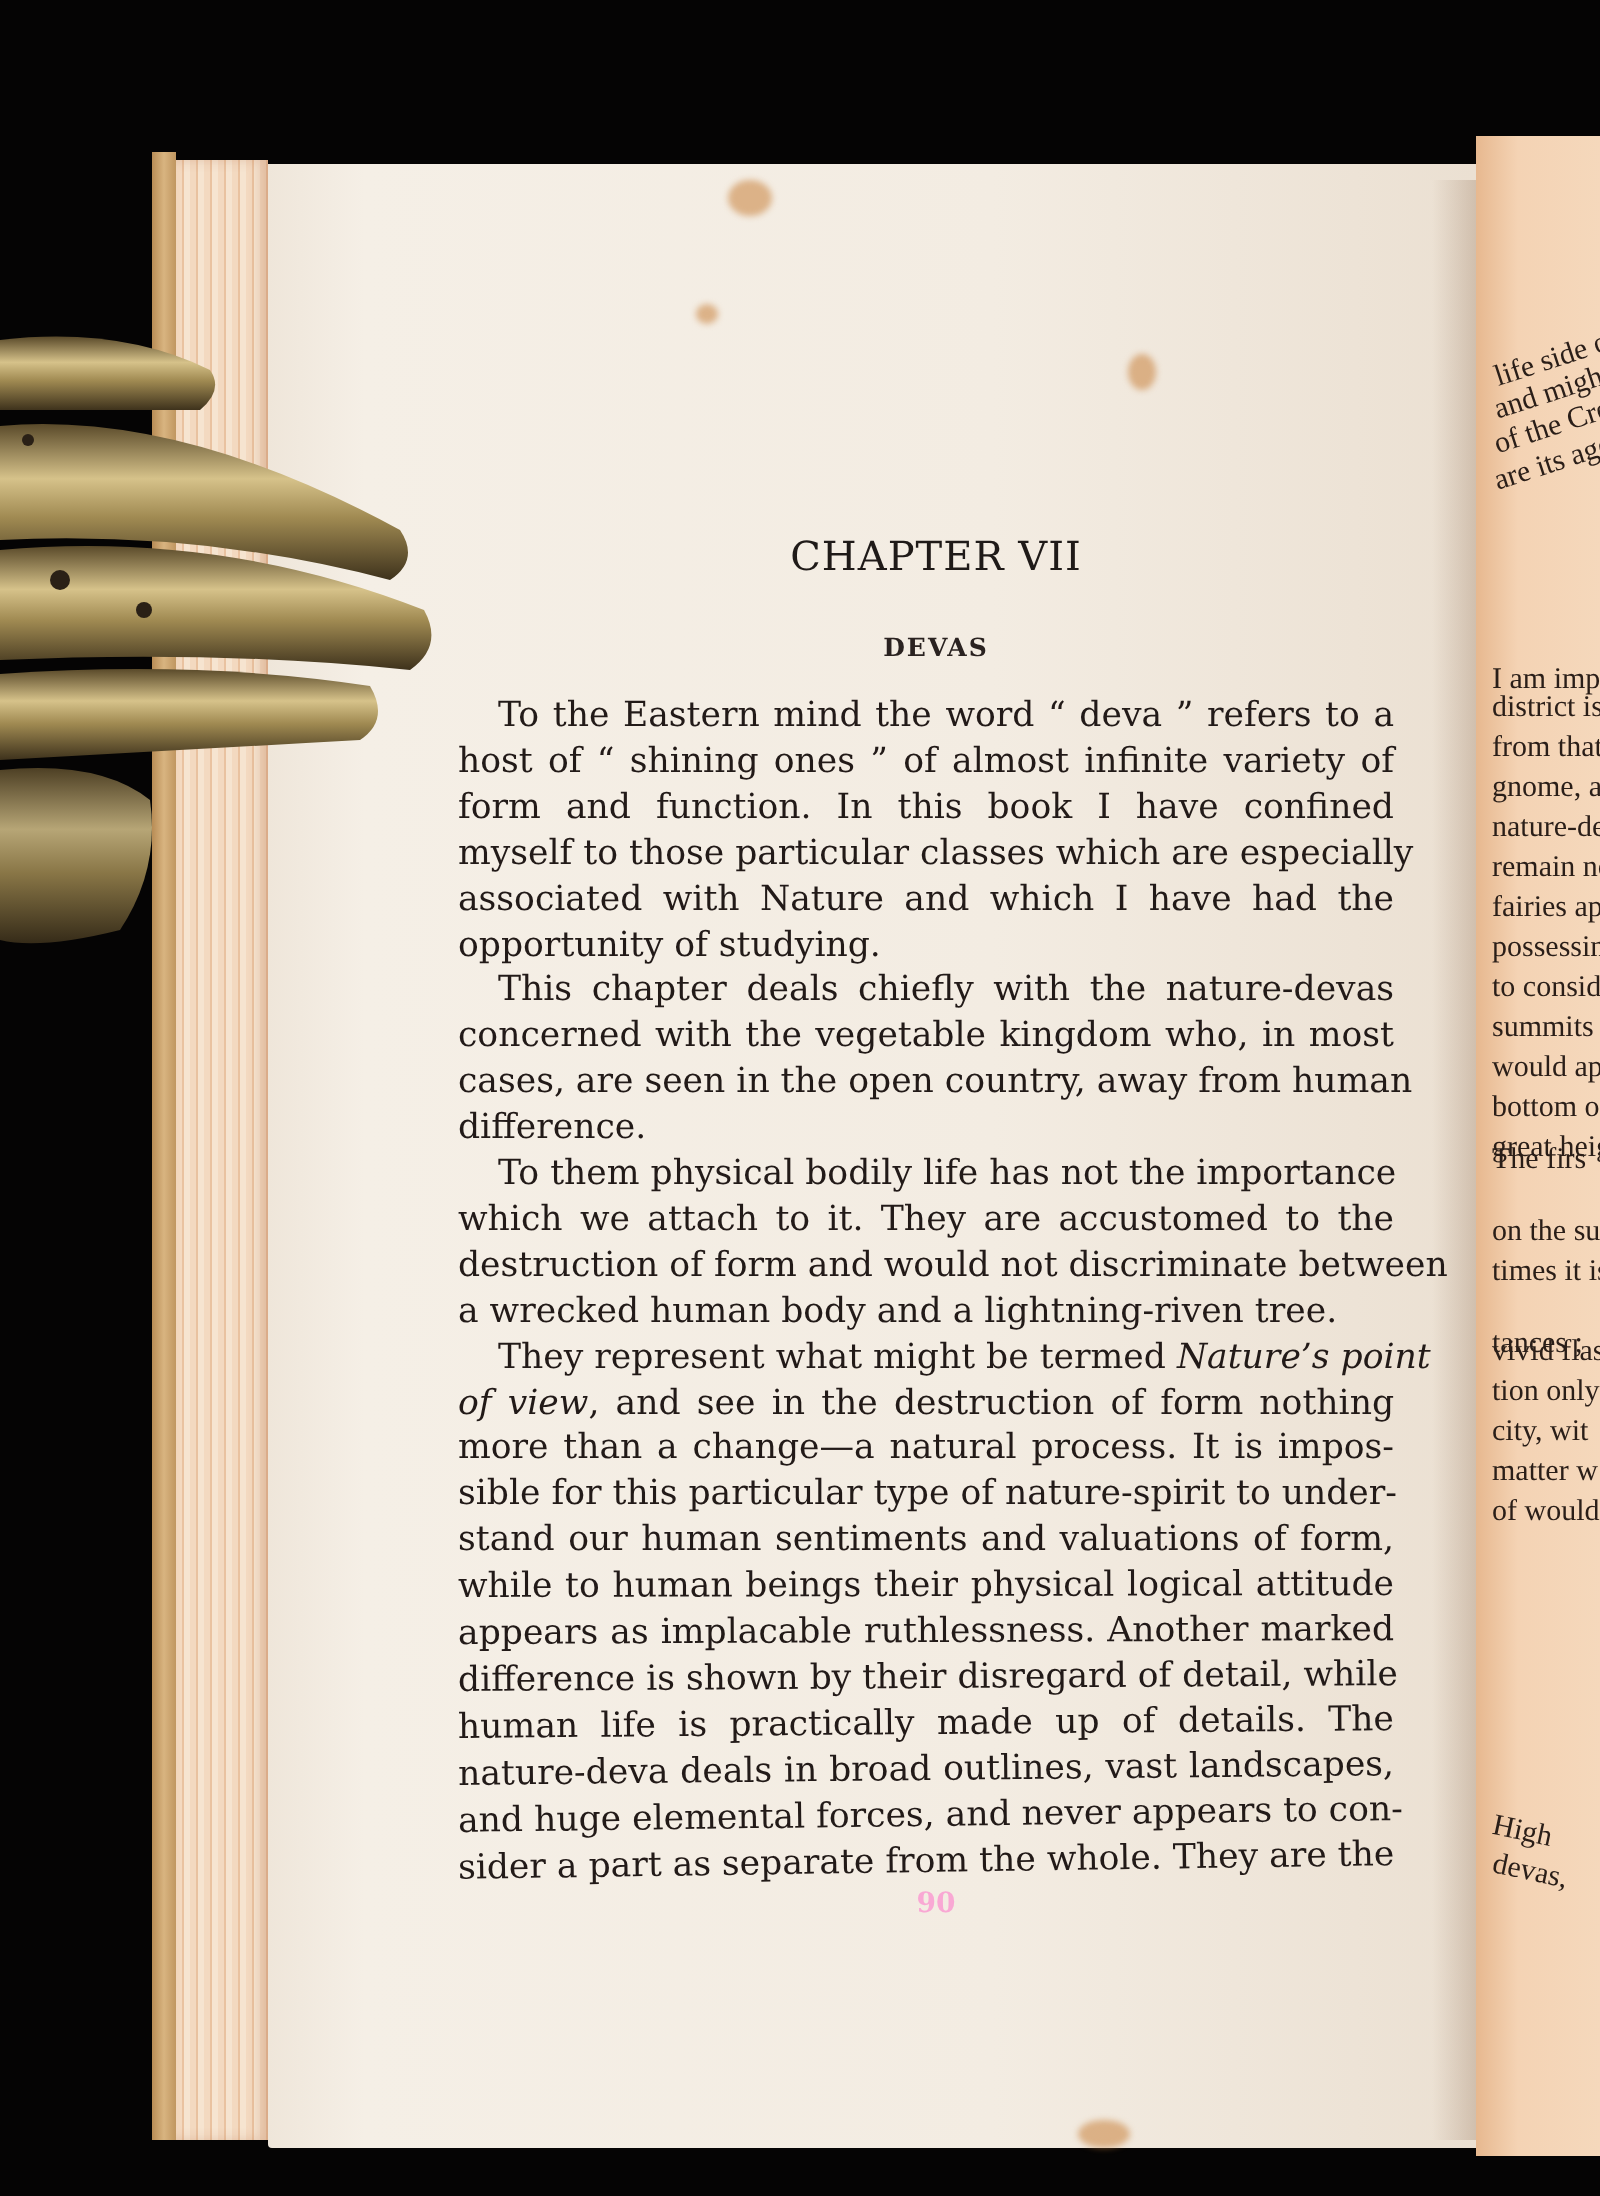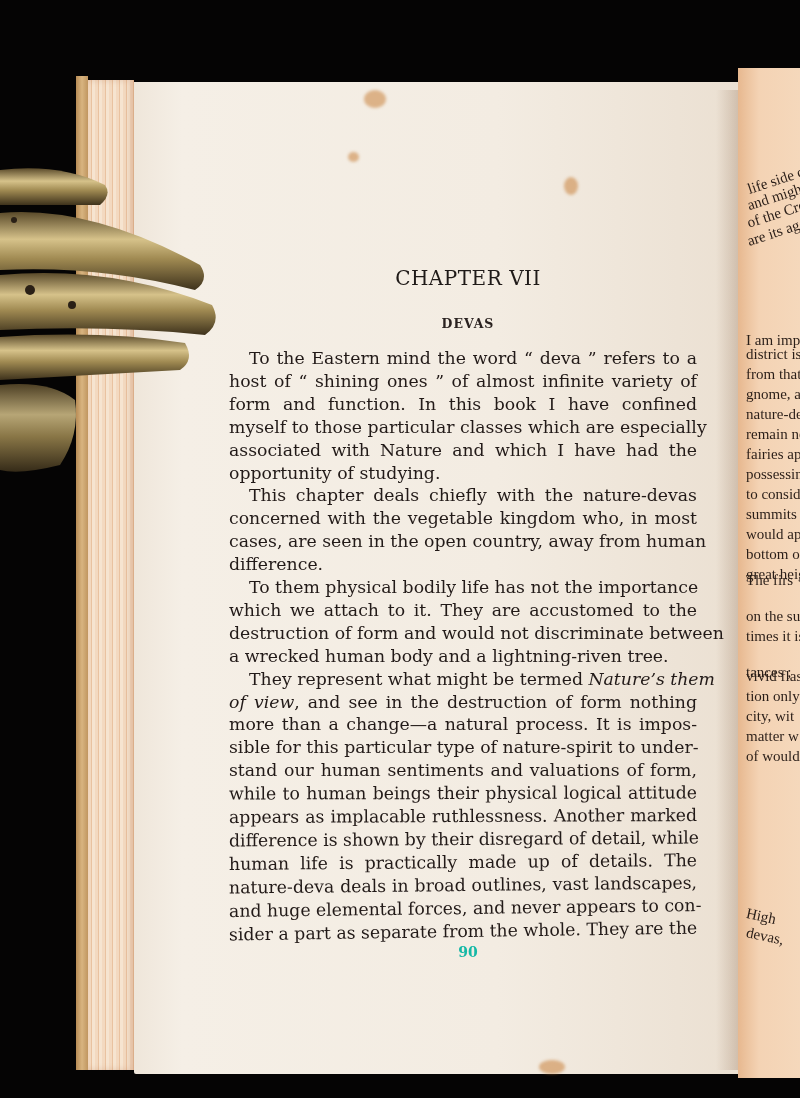--- a/index.html
+++ b/index.html
@@ -52,21 +52,21 @@
   .para-line {
     position:absolute; left:229px; width:468px;
     font-size:17.3px; line-height:22px; white-space:nowrap;
     text-align:justify; text-align-last:justify;
     color:#221a18;
   }
   .para-line.last { text-align-last:left; }
   .para-line.indent { padding-left:20px; width:448px; }
   .page-number {
     position:absolute; left:228px; top:944px; width:480px; text-align:center;
-    font-size:14px; font-weight:bold; color:#14b8a6;
+    font-size:14px; font-weight:bold; color:#f9a8d4;
   }
   i { font-style:italic; }
 </style>
 </head>
 <body>
 
 <div class="book-cover-edge"></div>
 <div class="page-stack"></div>
 
 <div class="left-page">
@@ -138,21 +138,21 @@
     <div class="para-line" style="top: 438.6px;">associated with Nature and which I have had the</div>
     <div class="para-line last" style="top: 461.5px;">opportunity of studying.</div>
     <div class="para-line indent" style="top: 484.4px;">This chapter deals chiefly with the nature-devas</div>
     <div class="para-line" style="top: 507.3px;">concerned with the vegetable kingdom who, in most</div>
     <div class="para-line" style="top: 530.2px;">cases, are seen in the open country, away from human</div>
     <div class="para-line last" style="top: 553.1px;">difference.</div>
     <div class="para-line indent" style="top: 576px;">To them physical bodily life has not the importance</div>
     <div class="para-line" style="top: 598.9px;">which we attach to it.  They are accustomed to the</div>
     <div class="para-line" style="top: 621.8px;">destruction of form and would not discriminate between</div>
     <div class="para-line last" style="top: 644.7px;">a wrecked human body and a lightning-riven tree.</div>
-    <div class="para-line indent" style="top: 667.6px;">They represent what might be termed <i>Nature’s them</i></div>
+    <div class="para-line indent" style="top: 667.6px;">They represent what might be termed <i>Nature’s point</i></div>
     <div class="para-line" style="top: 690.5px;"><i>of view</i>, and see in the destruction of form nothing</div>
     <div class="para-line" style="top: 713.4px;">more than a change—a natural process.  It is impos-</div>
     <div class="para-line" style="top: 736.3px;">sible for this particular type of nature-spirit to under-</div>
     <div class="para-line" style="top: 759.2px;">stand our human sentiments  and valuations of form,</div>
     <div class="para-line" style="top: 782.1px; transform: rotate(-0.12deg);">while to human beings their physical logical attitude</div>
     <div class="para-line" style="top: 805px; transform: rotate(-0.24deg);">appears as implacable ruthlessness.  Another marked</div>
     <div class="para-line" style="top: 827.9px; transform: rotate(-0.36deg);">difference is shown by their disregard of detail, while</div>
     <div class="para-line" style="top: 850.8px; transform: rotate(-0.48deg);">human life is practically made up of details.  The</div>
     <div class="para-line" style="top: 873.7px; transform: rotate(-0.6deg);">nature-deva deals in broad outlines, vast landscapes,</div>
     <div class="para-line" style="top: 896.6px; transform: rotate(-0.72deg);">and huge elemental forces, and never appears to con-</div>

